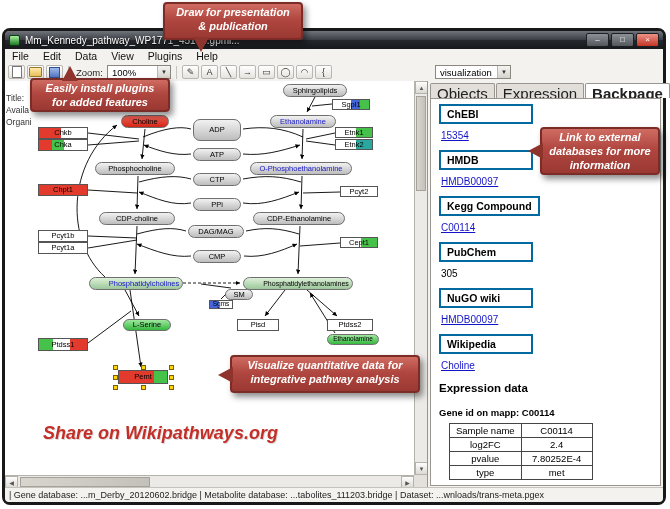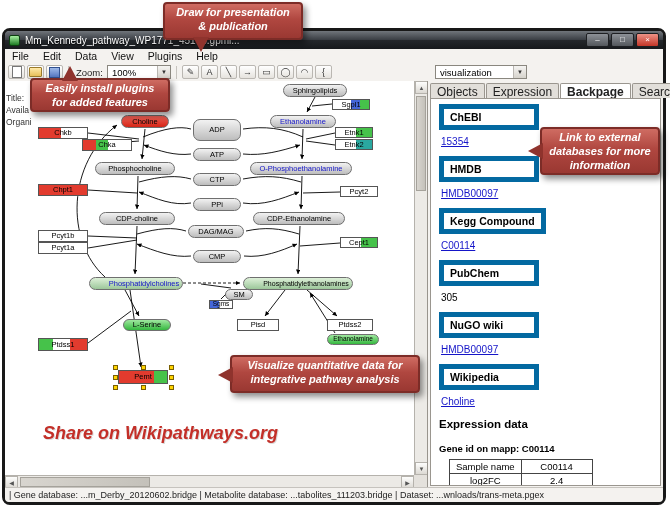--- a/index.html
+++ b/index.html
@@ -30,21 +30,21 @@
           font-size:9px;color:#333;box-sizing:border-box;}
   .tb-sep{width:1px;height:13px;background:#c6c3be;margin:0 3px;}
   .icon-page{width:8px;height:10px;background:#fff;border:1px solid #777;}
   .icon-folder{width:11px;height:8px;background:linear-gradient(#ffe9a8,#e8c05a);border:1px solid #9a7a2a;border-radius:1px;}
   .icon-save{width:9px;height:9px;background:linear-gradient(#9db8e8,#5577c0);border:1px solid #30508f;}
   .combo{height:14px;border:1px solid #8a877f;background:#fff;display:flex;align-items:center;
          font-size:9.5px;padding-left:4px;box-sizing:border-box;}
   .combo .arrow{margin-left:auto;width:12px;height:100%;background:linear-gradient(#f5f4f2,#d6d3cc);
                 border-left:1px solid #bab7b2;display:flex;align-items:center;justify-content:center;font-size:6px;color:#333;}
   .tb-label{font-size:9.5px;color:#222;margin:0 2px;}
-  .viz-combo{position:absolute;left:430px;top:2px;width:92px;text-align:center;}
+  .viz-combo{position:absolute;left:430px;top:2px;width:76px;text-align:center;}
 
   
   .main{position:absolute;left:0;top:50px;right:0;bottom:14px;background:#ece9e2;}
   .canvas{position:absolute;left:0;top:0;width:422px;bottom:0;background:#fff;border-right:1px solid #98948d;overflow:hidden;}
   .edges{position:absolute;left:0;top:0;z-index:1;}
   .strip-label{position:absolute;left:1px;font-size:8.5px;color:#333;z-index:2;}
 
   .pill{position:absolute;border:1px solid #6f6f6f;border-radius:7px;
         background:linear-gradient(#f2f2f2,#bdbdbd);font-size:7.5px;color:#000;
         display:flex;align-items:center;justify-content:center;z-index:2;line-height:1;box-sizing:border-box;white-space:nowrap;}
@@ -69,27 +69,27 @@
   
   .vscroll{position:absolute;right:0;top:0;width:13px;bottom:13px;background:#eceae6;border-left:1px solid #b5b2ac;box-sizing:border-box;}
   .hscroll{position:absolute;left:0;right:13px;bottom:0;height:13px;background:#eceae6;border-top:1px solid #b5b2ac;box-sizing:border-box;}
   .sb-btn{position:absolute;width:13px;height:13px;background:linear-gradient(#fdfdfc,#dcd9d3);
           border:1px solid #b5b2ac;font-size:6px;color:#555;display:flex;align-items:center;justify-content:center;box-sizing:border-box;}
   .sb-thumb{position:absolute;background:linear-gradient(90deg,#d8d5cf,#c4c1ba);border:1px solid #a5a29b;box-sizing:border-box;}
   .sb-corner{position:absolute;right:0;bottom:0;width:13px;height:13px;background:#e4e1dc;}
 
   
   .sidebar{position:absolute;left:423px;top:0;right:0;bottom:0;background:#f4f2ef;}
-  .tabs{display:flex;height:15px;margin:2px 2px 0;gap:1px;font-size:12px;}
+  .tabs{display:flex;height:15px;margin:2px 2px 0;gap:1px;font-size:15px;}
   .tab{padding:1px 6px;border:1px solid #9a968f;border-bottom:none;background:#e2dfda;
        border-radius:2px 2px 0 0;color:#222;}
   .tab.active{background:#fff;font-weight:bold;}
   .side-content{position:absolute;left:2px;right:2px;top:17px;bottom:2px;background:#fff;
                 border:1px solid #9a968f;overflow:hidden;padding:4px 8px;font-size:10px;box-sizing:border-box;}
-  .db-header{border:5px solid #0369a1;padding:2px 6px;min-width:78px;display:inline-block;
+  .db-header{border:2px solid #0369a1;padding:2px 6px;min-width:78px;display:inline-block;
              font-weight:bold;font-size:10.5px;background:#fff;margin-top:8px;}
   .db-header.first{margin-top:1px;}
   .db-value{margin:6px 0 1px 2px;font-size:10px;color:#000;}
   .link{color:#1515c8;text-decoration:underline;cursor:pointer;}
   .expr-title{font-weight:bold;font-size:11.5px;margin-top:11px;color:#000;}
   .gene-id{font-weight:bold;font-size:9.5px;margin-top:13px;}
   table.expr{border-collapse:collapse;margin:5px 0 0 10px;}
   table.expr td{border:1px solid #444;font-size:9.5px;padding:1px 6px;text-align:center;min-width:58px;}
 
   .statusbar{position:absolute;left:0;bottom:0;right:0;height:14px;background:#f4f2ef;border-top:1px solid #c6c3be;
@@ -224,21 +224,21 @@
 
         <div class="pill" style="left:278px;top:3px;width:64px;height:13px;">Sphingolipids</div>
         <div class="gene g-sgpl1" style="left:327px;top:18px;width:38px;height:11px;">Sgpl1</div>
         <div class="pill red" style="left:116px;top:34px;width:48px;height:13px;">Choline</div>
         <div class="pill blue-text" style="left:265px;top:34px;width:66px;height:13px;">Ethanolamine</div>
         <div class="pill" style="left:188px;top:38px;width:48px;height:22px;">ADP</div>
         <div class="pill" style="left:188px;top:67px;width:48px;height:13px;">ATP</div>
         <div class="gene g-etnk1" style="left:330px;top:46px;width:38px;height:11px;">Etnk1</div>
         <div class="gene g-etnk2" style="left:330px;top:58px;width:38px;height:11px;">Etnk2</div>
         <div class="gene g-chkb" style="left:33px;top:46px;width:50px;height:12px;">Chkb</div>
-        <div class="gene g-chka" style="left:33px;top:58px;width:50px;height:12px;margin-left:44px;">Chka</div>
+        <div class="gene g-chka" style="left:33px;top:58px;width:50px;height:12px;">Chka</div>
         <div class="pill" style="left:90px;top:81px;width:80px;height:13px;">Phosphocholine</div>
         <div class="pill blue-text" style="left:245px;top:81px;width:102px;height:13px;">O-Phosphoethanolamine</div>
         <div class="pill" style="left:188px;top:92px;width:48px;height:13px;">CTP</div>
         <div class="pill" style="left:188px;top:117px;width:48px;height:13px;">PPi</div>
         <div class="gene" style="left:335px;top:105px;width:38px;height:11px;">Pcyt2</div>
         <div class="gene g-chpt1" style="left:33px;top:103px;width:50px;height:12px;">Chpt1</div>
         <div class="pill" style="left:94px;top:131px;width:76px;height:13px;">CDP-choline</div>
         <div class="pill" style="left:248px;top:131px;width:92px;height:13px;">CDP-Ethanolamine</div>
         <div class="pill" style="left:183px;top:144px;width:56px;height:13px;">DAG/MAG</div>
         <div class="pill" style="left:188px;top:169px;width:48px;height:13px;">CMP</div>

